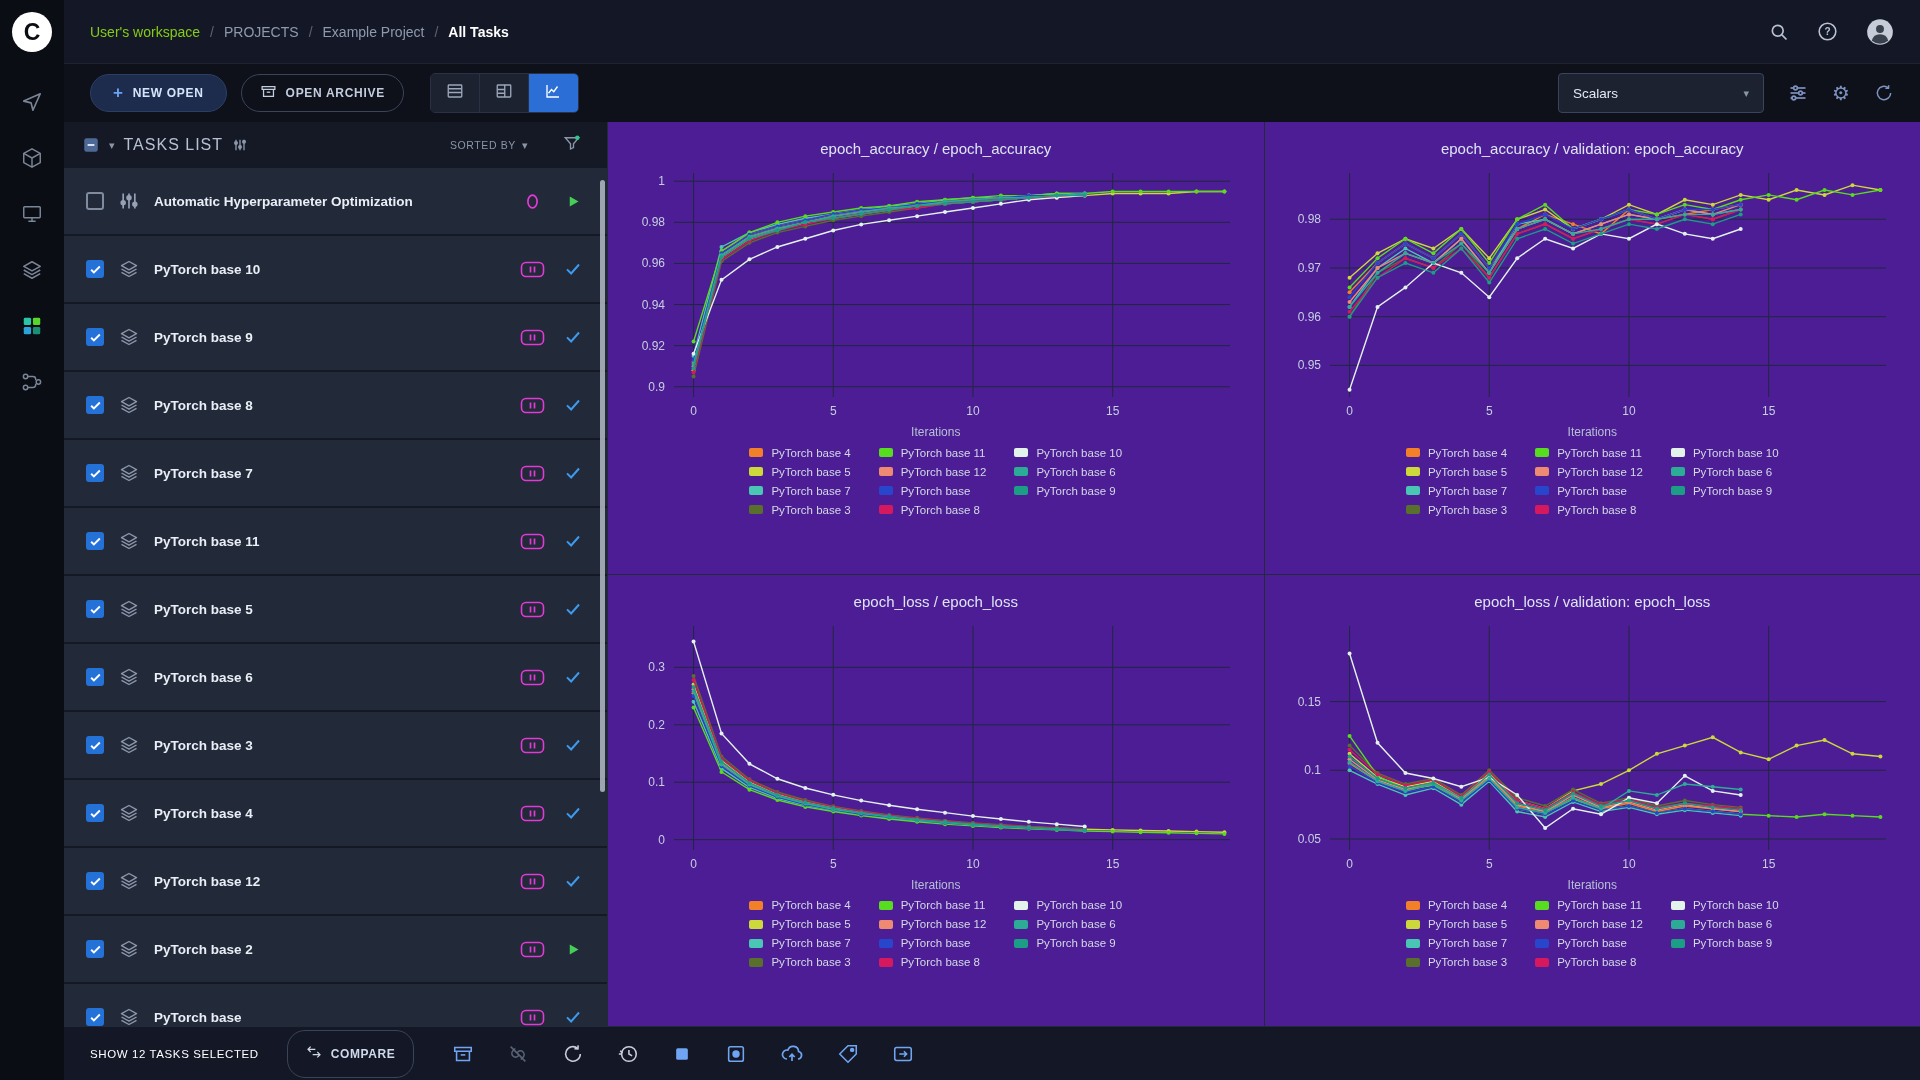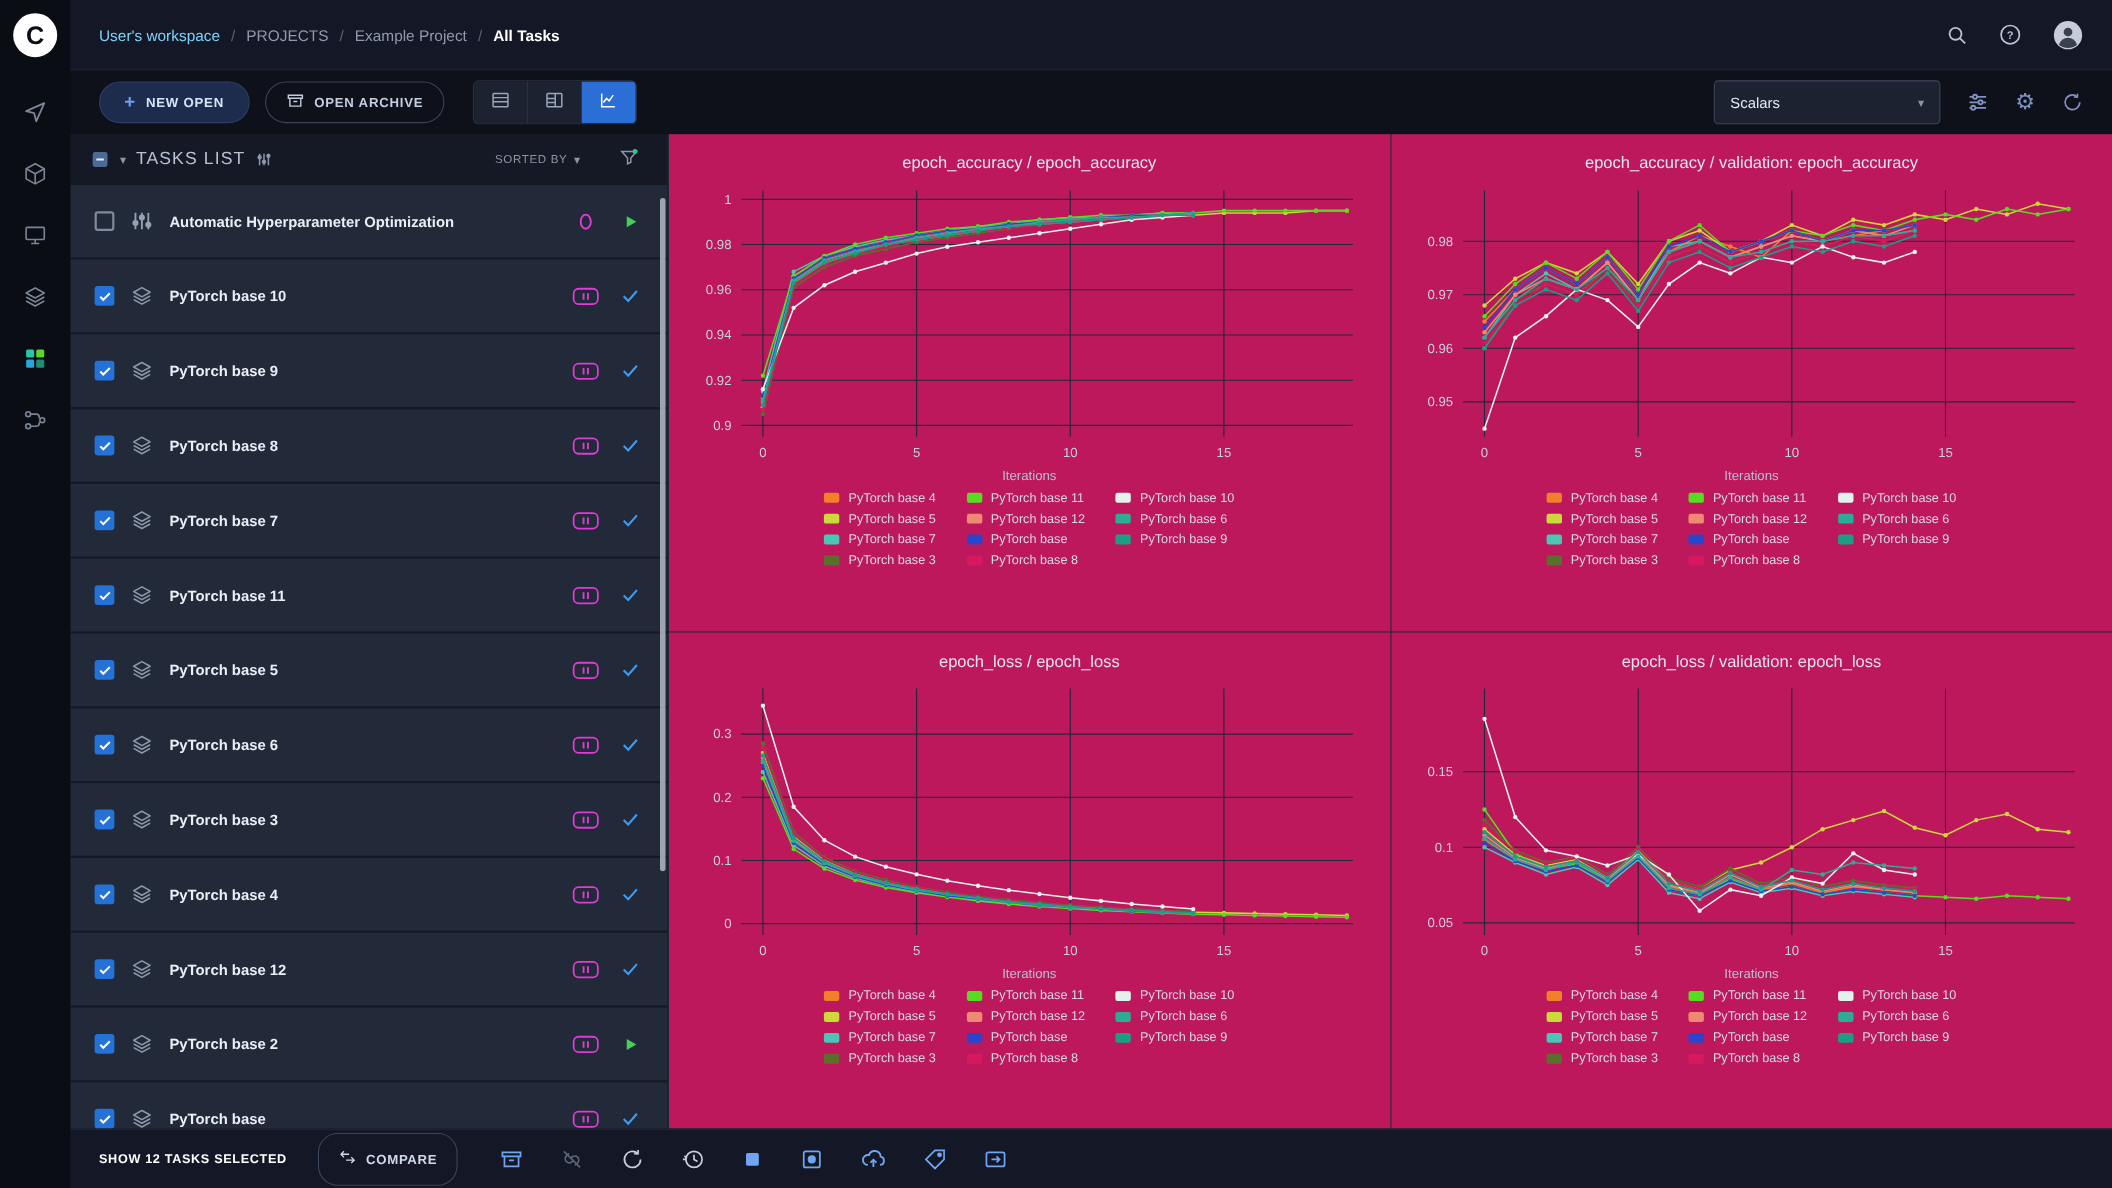--- a/index.html
+++ b/index.html
@@ -14,21 +14,21 @@
   .rail-item{width:64px;height:56px;display:flex;align-items:center;justify-content:center;color:#7b8598;cursor:pointer}
   .rail-item.active{color:#2fd0a4}
 
   
   .main{flex:1;display:flex;flex-direction:column;min-width:0}
 
   
   .topbar{height:64px;flex:0 0 64px;background:#141826;border-bottom:1px solid #1d2332;display:flex;align-items:center;padding:0 26px;position:relative}
   .breadcrumb{display:flex;align-items:center;gap:10px;font-size:14px}
   .crumb{color:#8f99ad;cursor:pointer}
-  .crumb.ws{color:#7dd3fc}
+  .crumb.ws{color:#84cc16}
   .crumb.current{color:#ffffff;font-weight:bold}
   .sep{color:#59627a}
   .tabs{position:absolute;left:50%;transform:translateX(-50%);top:0;bottom:0;display:flex;gap:54px}
   .tab{display:flex;align-items:center;font-size:12px;letter-spacing:1.3px;color:#8b95a8;border-bottom:3px solid transparent;padding:3px 2px 0 2px;cursor:pointer}
   .tab.active{color:#ffffff;border-bottom-color:#2f80e0}
   .topbar-right{margin-left:auto;display:flex;align-items:center;gap:28px;color:#b9c2d4}
   .icon-btn{cursor:pointer;display:flex;align-items:center;justify-content:center}
 
   
   .toolbar{height:58px;flex:0 0 58px;background:#0e1119;display:flex;align-items:center;padding:0 26px;gap:14px}
@@ -64,32 +64,32 @@
   .cbx.checked{background:#2472d8;border-color:#2472d8}
   .ticon{display:flex;align-items:center}
   .tname{font-size:13.5px;font-weight:bold;color:#eaeff7;white-space:nowrap;overflow:hidden;text-overflow:ellipsis}
   .spacer{flex:1}
   .dev{display:flex;align-items:center;width:28px;justify-content:center}
   .status{display:flex;align-items:center;width:24px;justify-content:center}
   .scroll-thumb{position:absolute;right:2px;top:58px;width:5px;height:612px;border-radius:3px;background:#b4bbc7;opacity:.85;cursor:grab}
 
   
   .charts{flex:1;display:grid;grid-template-columns:1fr 1fr;grid-template-rows:1fr 1fr;gap:1px;background:#222a3a;min-width:0}
-  .chart-card{background:#be185d;display:flex;flex-direction:column;align-items:center;padding-top:18px;overflow:hidden}
+  .chart-card{background:#4c1d95;display:flex;flex-direction:column;align-items:center;padding-top:18px;overflow:hidden}
   .chart-title{font-size:15px;color:#dde5f2;margin-bottom:6px}
   .plot{display:flex;justify-content:center}
   .plot svg text{fill:#c6cfe0;font-size:12px;font-family:"Liberation Sans","DejaVu Sans",sans-serif}
   .xlabel{font-size:12px;color:#b6c0d2;margin-top:0px}
   .legend{display:grid;grid-auto-flow:column;grid-template-rows:repeat(4,19px);justify-content:center;column-gap:28px;margin-top:4px}
   .legend-item{display:flex;align-items:center;gap:8px;font-size:11.5px;color:#d3dae6;cursor:pointer}
   .legend-swatch{width:14px;height:9px;border-radius:2px;flex:0 0 14px}
 
   
   .footbar{height:54px;flex:0 0 54px;background:#141826;border-top:1px solid #222a3a;display:flex;align-items:center;padding:0 26px;gap:28px}
-  .show-selected{font-size:11.5px;font-weight:bold;letter-spacing:.6px;color:#ffffff;cursor:pointer;white-space:nowrap}
+  .show-selected{font-size:11.5px;font-weight:normal;letter-spacing:.6px;color:#ffffff;cursor:pointer;white-space:nowrap}
   .btn-compare{height:48px;border:1px solid #3a4458;border-radius:18px;background:transparent;display:flex;align-items:center;gap:9px;
     padding:0 18px;color:#cfd9ea;font-size:12px;font-weight:bold;letter-spacing:.6px;cursor:pointer}
   .foot-icons{display:flex;align-items:center;gap:33px;margin-left:10px}
   .fi{cursor:pointer;display:flex;align-items:center}
   .fi.blue{color:#6fa5f2}
   .fi.gray{color:#5a6478}
   .fi.light{color:#c8cfda}
 </style>
 </head>
 <body>

